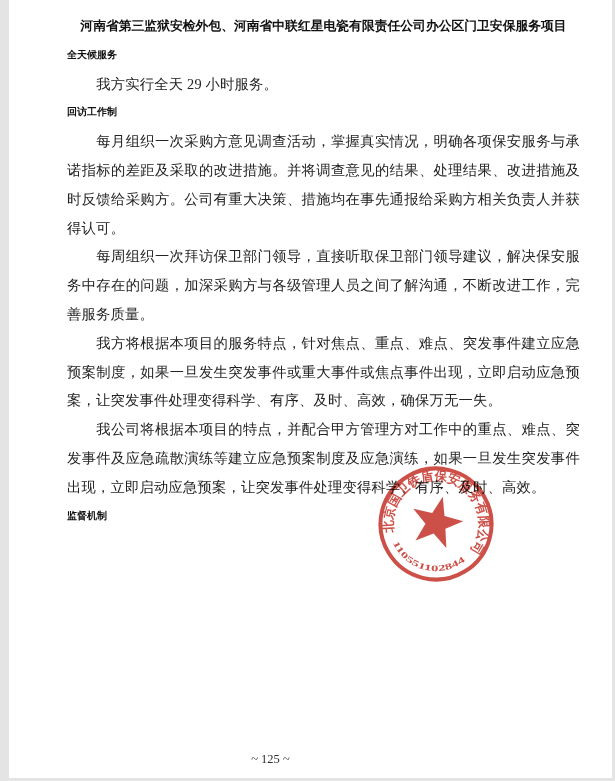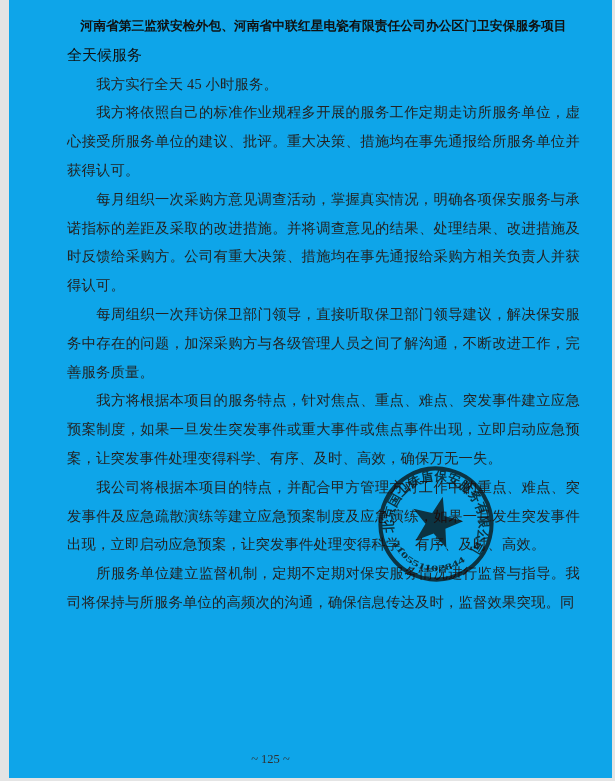--- a/index.html
+++ b/index.html
@@ -6,32 +6,32 @@
   body {
     width:615px; height:781px;
     background:#e4e4e4;
     position:relative;
     overflow:hidden;
     font-family:"Liberation Serif","DejaVu Serif",serif;
   }
   .page {
     position:absolute; left:9px; top:0;
     width:603px; height:778px;
-    background:#0ea5e9;
+    background:#ffffff;
   }
   .content {
     position:absolute; left:58px; top:12px; width:513px;
     font-size:14.3px; line-height:28.8px; color:#232323;
   }
   .doc-header {
     text-align:center; font-weight:bold; font-size:12.8px; color:#101010;
     letter-spacing:0;
   }
   .sec-heading {
-    font-weight:normal; font-size:15px; color:#101010;
+    font-weight:bold; font-size:10px; color:#101010;
   }
   p.body {
     margin:0; text-align:justify; text-align-last:left;
     text-indent:2.05em; letter-spacing:0.2px;
   }
   .footer {
     position:absolute; top:752px; left:0; width:100%;
     text-align:center; transform:translateX(-40px);
     font-size:12.5px; color:#303030;
   }
@@ -47,30 +47,30 @@
 </style>
 </head>
 <body>
 
 <div class="page">
   <div class="content">
 
     <div class="doc-header">河南省第三监狱安检外包、河南省中联红星电瓷有限责任公司办公区门卫安保服务项目</div>
 
     <div class="sec-heading">全天候服务</div>
-    <p class="body">我方实行全天 45 小时服务。</p>
+    <p class="body">我方实行全天 29 小时服务。</p>
 
-    <p class="body">我方将依照自己的标准作业规程多开展的服务工作定期走访所服务单位，虚心接受所服务单位的建议、批评。重大决策、措施均在事先通报给所服务单位并获得认可。</p>
+    <div class="sec-heading">回访工作制</div>
     <p class="body">每月组织一次采购方意见调查活动，掌握真实情况，明确各项保安服务与承诺指标的差距及采取的改进措施。并将调查意见的结果、处理结果、改进措施及时反馈给采购方。公司有重大决策、措施均在事先通报给采购方相关负责人并获得认可。</p>
     <p class="body">每周组织一次拜访保卫部门领导，直接听取保卫部门领导建议，解决保安服务中存在的问题，加深采购方与各级管理人员之间了解沟通，不断改进工作，完善服务质量。</p>
 
     <p class="body">我方将根据本项目的服务特点，针对焦点、重点、难点、突发事件建立应急预案制度，如果一旦发生突发事件或重大事件或焦点事件出现，立即启动应急预案，让突发事件处理变得科学、有序、及时、高效，确保万无一失。</p>
     <p class="body">我公司将根据本项目的特点，并配合甲方管理方对工作中的重点、难点、突发事件及应急疏散演练等建立应急预案制度及应急演练，如果一旦发生突发事件出现，立即启动应急预案，让突发事件处理变得科学、有序、及时、高效。</p>
 
-    <p class="body">所服务单位建立监督机制，定期不定期对保安服务情况进行监督与指导。我司将保持与所服务单位的高频次的沟通，确保信息传达及时，监督效果突现。同</p>
+    <div class="sec-heading">监督机制</div>
 
   </div>
 
   <div class="footer">~ 125 ~</div>
 
   <svg class="stamp" viewBox="0 0 160 160" xmlns="http://www.w3.org/2000/svg">
     <defs>
       <path id="seal-name-arc" d="M 40.6 98.4 A 43.5 43.5 0 1 1 119.4 98.4" fill="none"></path>
       <path id="seal-num-arc" d="M 41.5 107 A 47 47 0 0 0 118.5 107" fill="none"></path>
     </defs>

